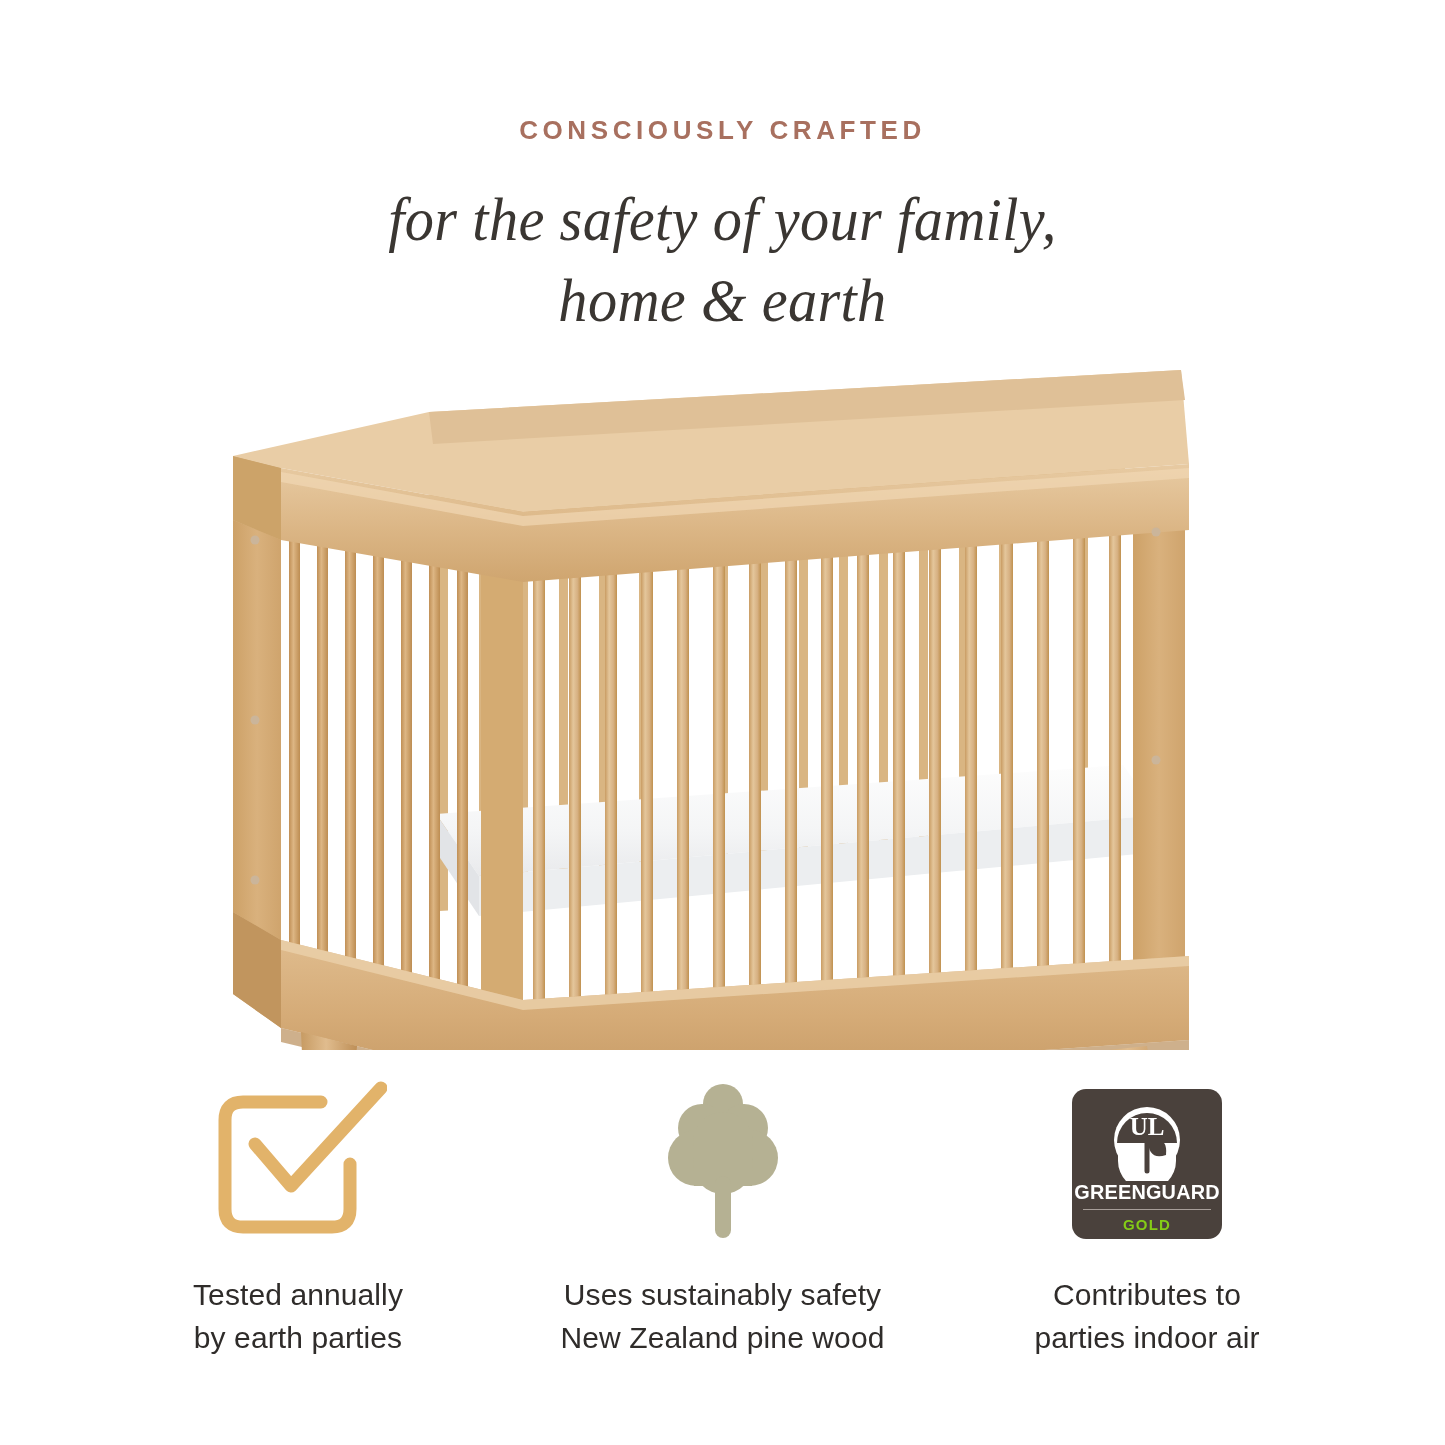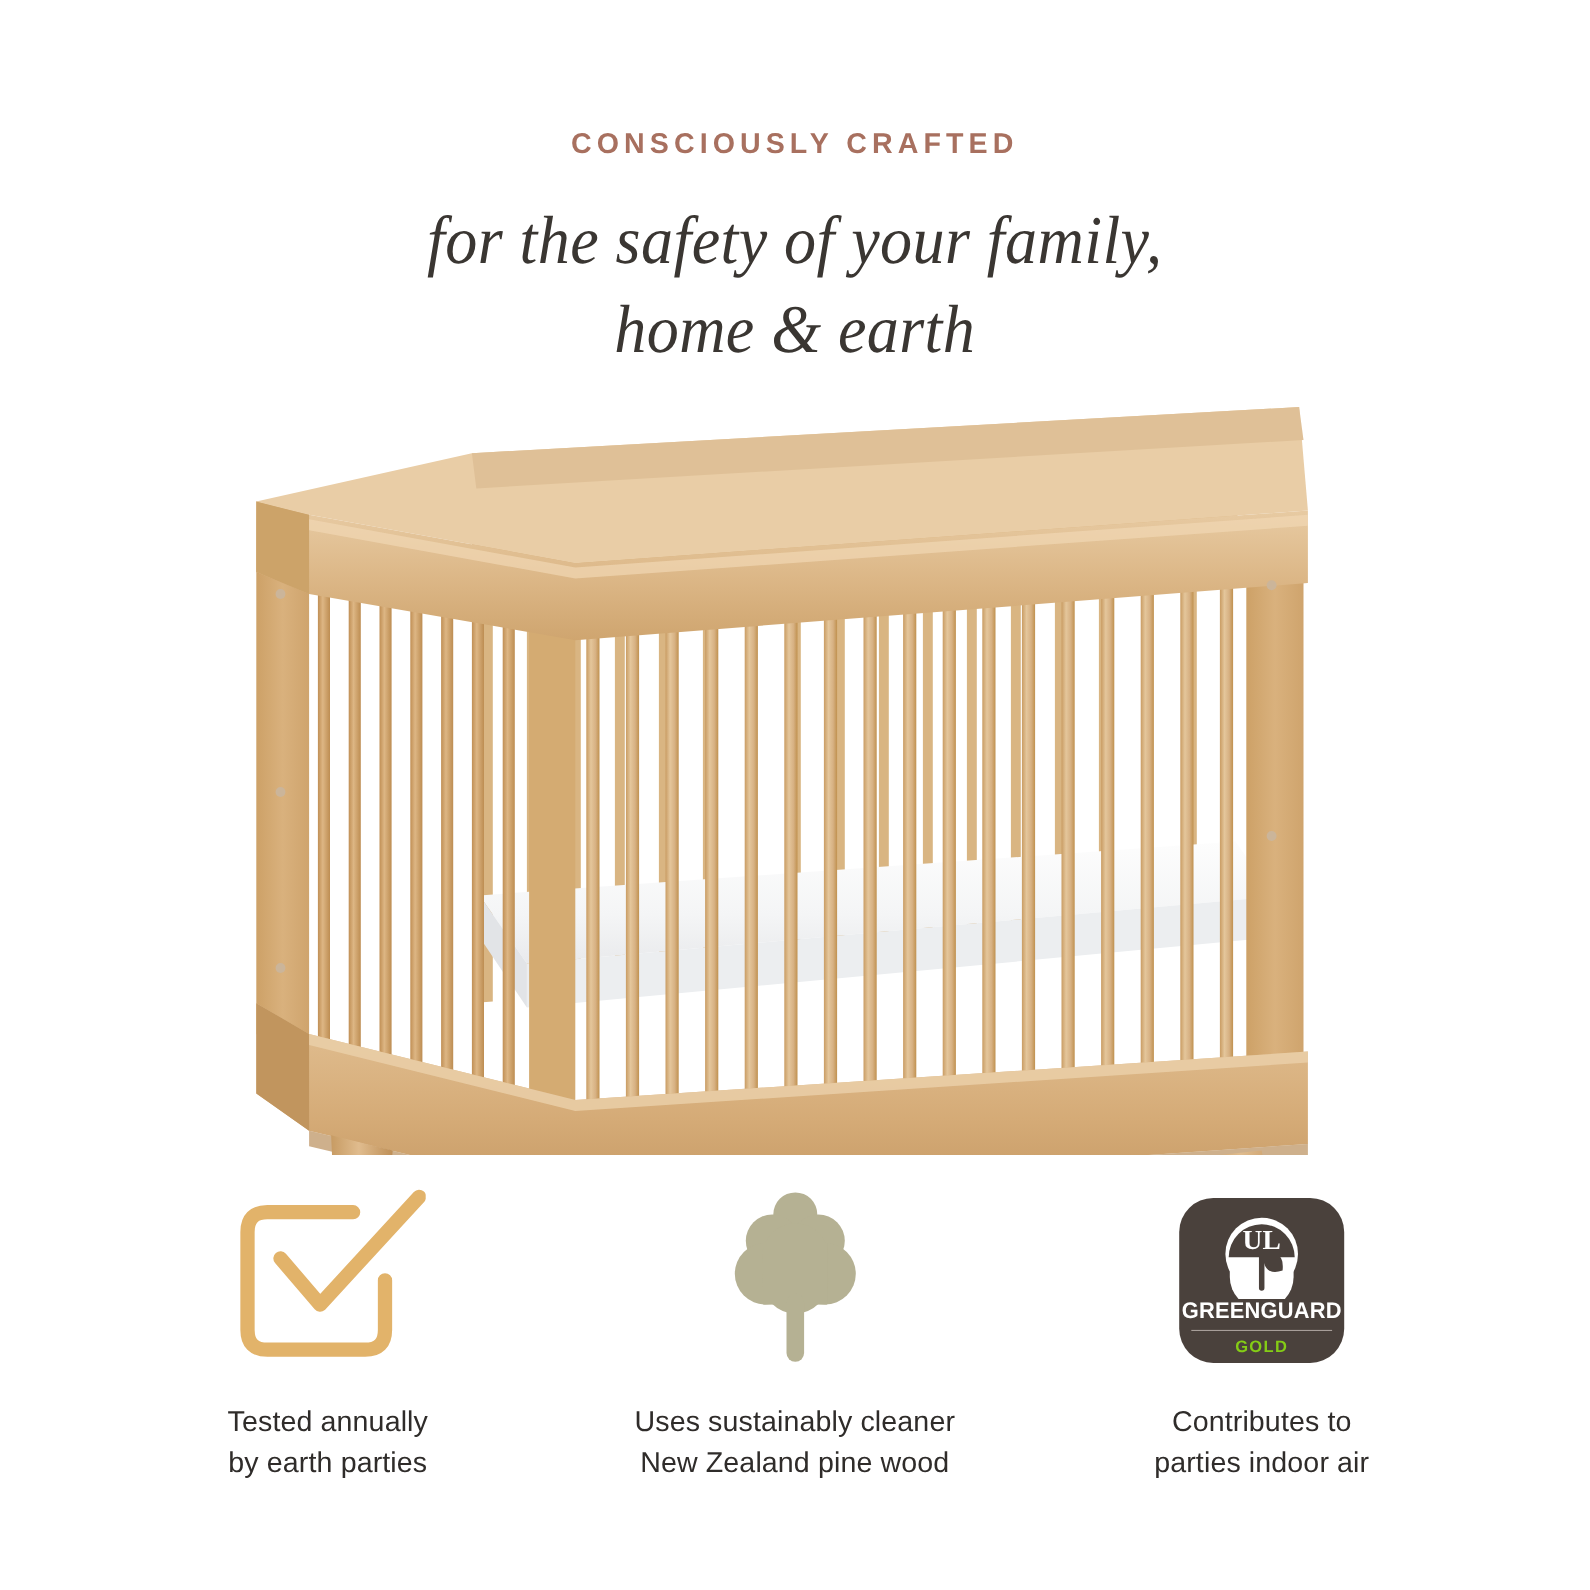--- a/index.html
+++ b/index.html
@@ -95,35 +95,35 @@
   .feature-icon {
     height: 172px;
     display: flex;
     align-items: center;
     justify-content: center;
   }
   .feature-caption {
     margin-top: 24px;
     text-align: center;
     font-family: "Liberation Sans", sans-serif;
-    font-size: 26px;
+    font-size: 30px;
     font-weight: 400;
     line-height: 1.42;
     color: #2f2c2a;
     letter-spacing: 0.1px;
   }
   .feature-caption span {
     display: block;
   }
 
   
   .gg-badge {
     width: 150px;
     height: 150px;
-    border-radius: 31px;
+    border-radius: 14px;
     background: #4a413c;
     display: flex;
     flex-direction: column;
     align-items: center;
     position: relative;
     overflow: hidden;
   }
   .gg-mark {
     margin-top: 10px;
   }
@@ -364,21 +364,21 @@
             <circle cx="92" cy="78" r="28"></circle>
             <circle cx="65" cy="62" r="30"></circle>
             <circle cx="65" cy="84" r="30"></circle>
             <rect x="36" y="50" width="58" height="56"></rect>
 
             <rect x="57" y="96" width="16" height="62" rx="8"></rect>
           </g>
         </svg>
       </div>
       <div class="feature-caption">
-        <span>Uses sustainably cleaner</span>
+        <span>Uses sustainably safety</span>
         <span>New Zealand pine wood</span>
       </div>
     </div>
 
     <div class="feature">
       <div class="feature-icon">
         <div class="gg-badge">
           <svg class="gg-mark" width="82" height="82" viewBox="0 0 82 82">
             <defs>
               <mask id="ggMask">

